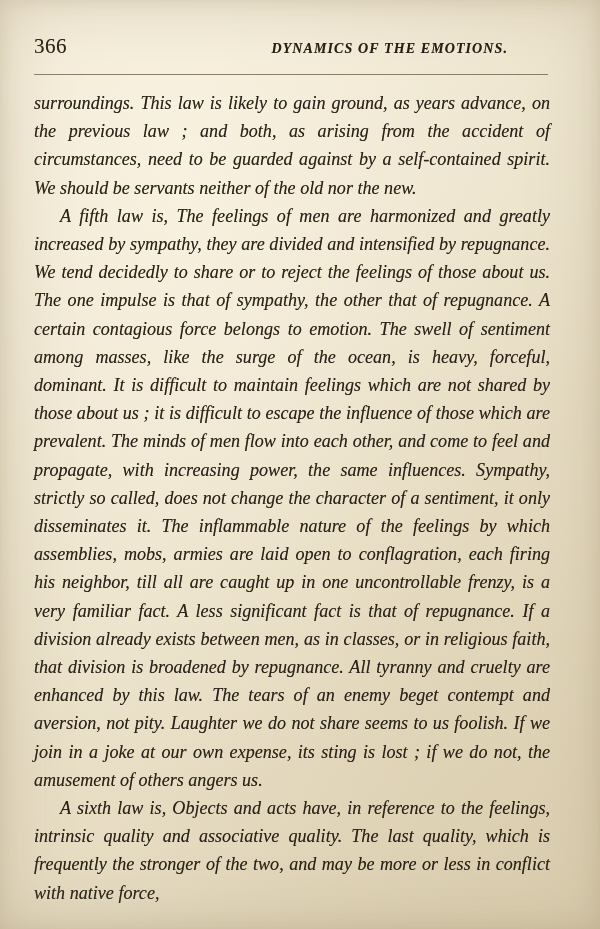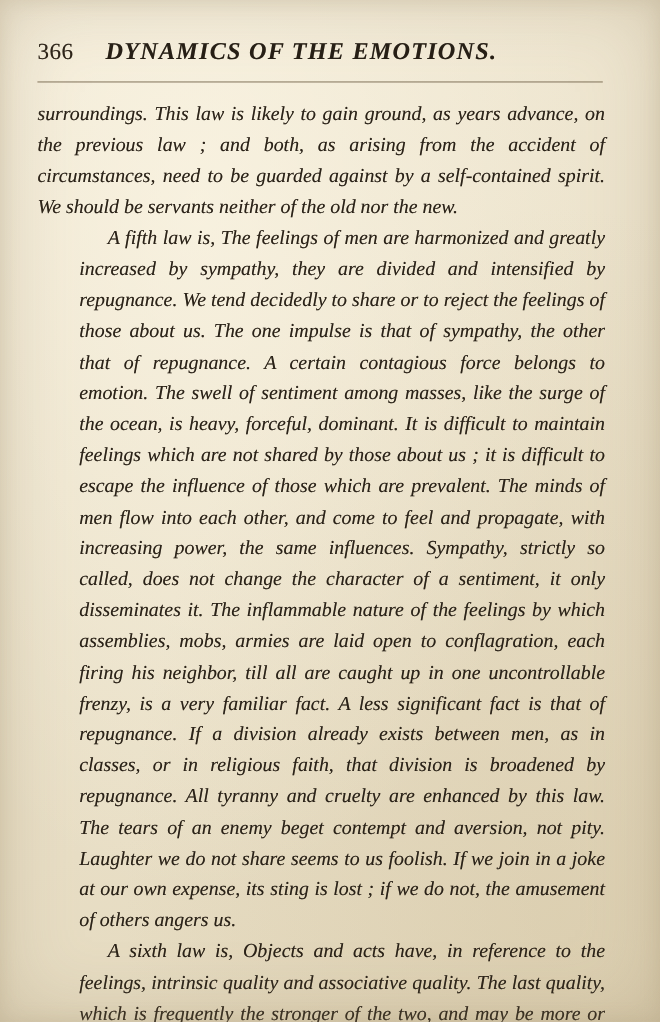--- a/index.html
+++ b/index.html
@@ -35,24 +35,24 @@
   .folio {
     font-family: "Liberation Serif", serif;
     font-size: 21px;
     letter-spacing: 0.5px;
     color: #2b2218;
     width: 62px;
     flex: 0 0 auto;
   }
   .running-head {
     flex: 1 1 auto;
-    text-align: left;
+    text-align: right;
     font-style: italic;
     font-weight: bold;
-    font-size: 22px;
+    font-size: 14px;
     letter-spacing: 1.1px;
     color: #241d14;
     padding-right: 46px;
     white-space: nowrap;
   }
   .rule {
     border: none;
     border-top: 1px solid #7a6b52;
     margin: 2px 6px 14px 4px;
     opacity: 0.85;
@@ -65,21 +65,20 @@
     color: #2a2218;
     padding: 0 4px;
     -webkit-font-smoothing: antialiased;
   }
   .body-text p {
     margin: 0;
     font-style: italic;
   }
   .body-text p.indent {
     text-indent: 26px;
-    margin-left: 38px;
   }
   
   .body-text p, .running-head, .folio {
     text-shadow: 0 0 0.4px rgba(40,32,20,0.45);
   }
   .vignette {
     pointer-events: none;
     position: absolute;
     inset: 0;
     box-shadow: inset 0 0 70px rgba(150,130,95,0.30), inset 0 0 18px rgba(160,140,105,0.22);

